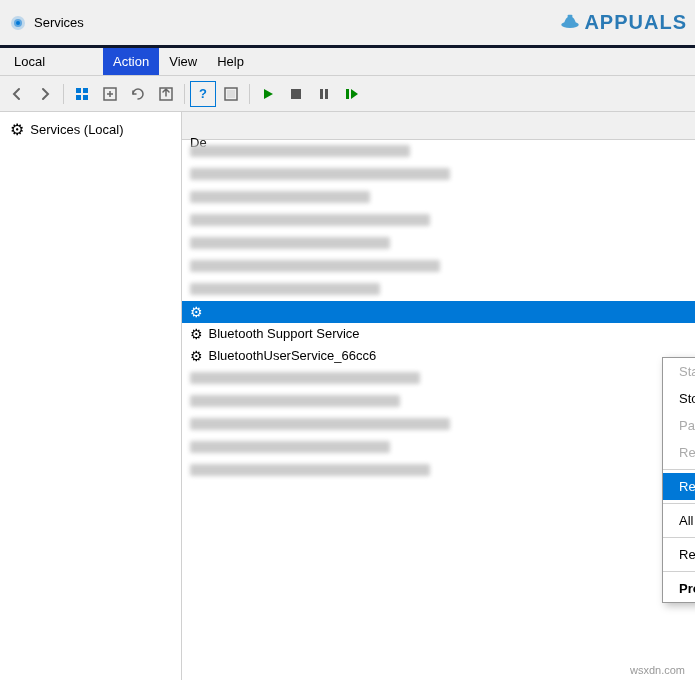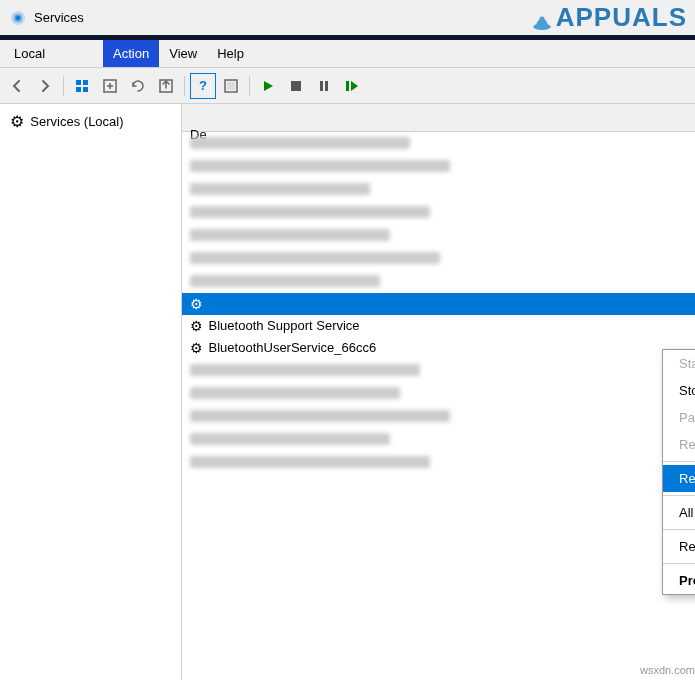--- a/index.html
+++ b/index.html
@@ -9,42 +9,42 @@
       font-family: 'Segoe UI', Tahoma, Geneva, Verdana, sans-serif;
       font-size: 13px;
       background: #f0f0f0;
       overflow: hidden;
       position: relative;
     }
 
     
     .title-bar {
       background: #f0f0f0;
-      height: 40px;
+      height: 48px;
       display: flex;
       align-items: center;
       padding: 0 8px;
-      border-bottom: 5px solid #0f172a;
+      border-bottom: 3px solid #0f172a;
     }
     .title-bar-icon {
       width: 20px;
       height: 20px;
       margin-right: 6px;
       display: flex;
       align-items: center;
       justify-content: center;
     }
     .appuals-logo {
       margin-left: auto;
-      font-size: 26px;
+      font-size: 20px;
       font-weight: bold;
       color: #2a7ab5;
       letter-spacing: 1px;
       display: flex;
-      align-items: flex-end;
+      align-items: flex-start;
     }
     .appuals-logo .hat {
       width: 20px;
       height: 20px;
       margin-right: 4px;
     }
 
     
     .menu-bar {
       background: #f0f0f0;
@@ -227,21 +227,21 @@
     .ctx-separator {
       height: 1px;
       background: #d0d0d0;
       margin: 3px 0;
     }
 
     
     .watermark {
       position: absolute;
       bottom: 4px;
-      right: 0;
+      right: 10px;
       font-size: 11px;
       color: #999;
       z-index: 200;
     }
   </style>
 </head>
 <body>
 
 <div class="title-bar">
   <div class="title-bar-icon">

